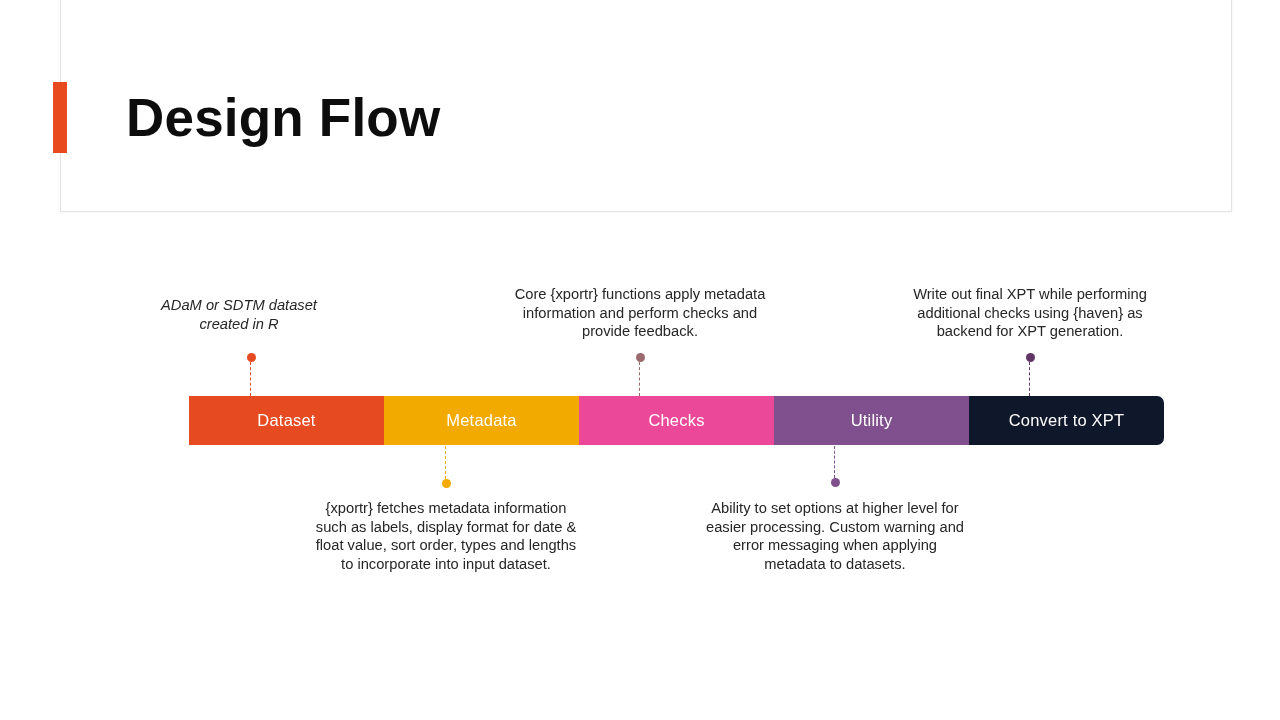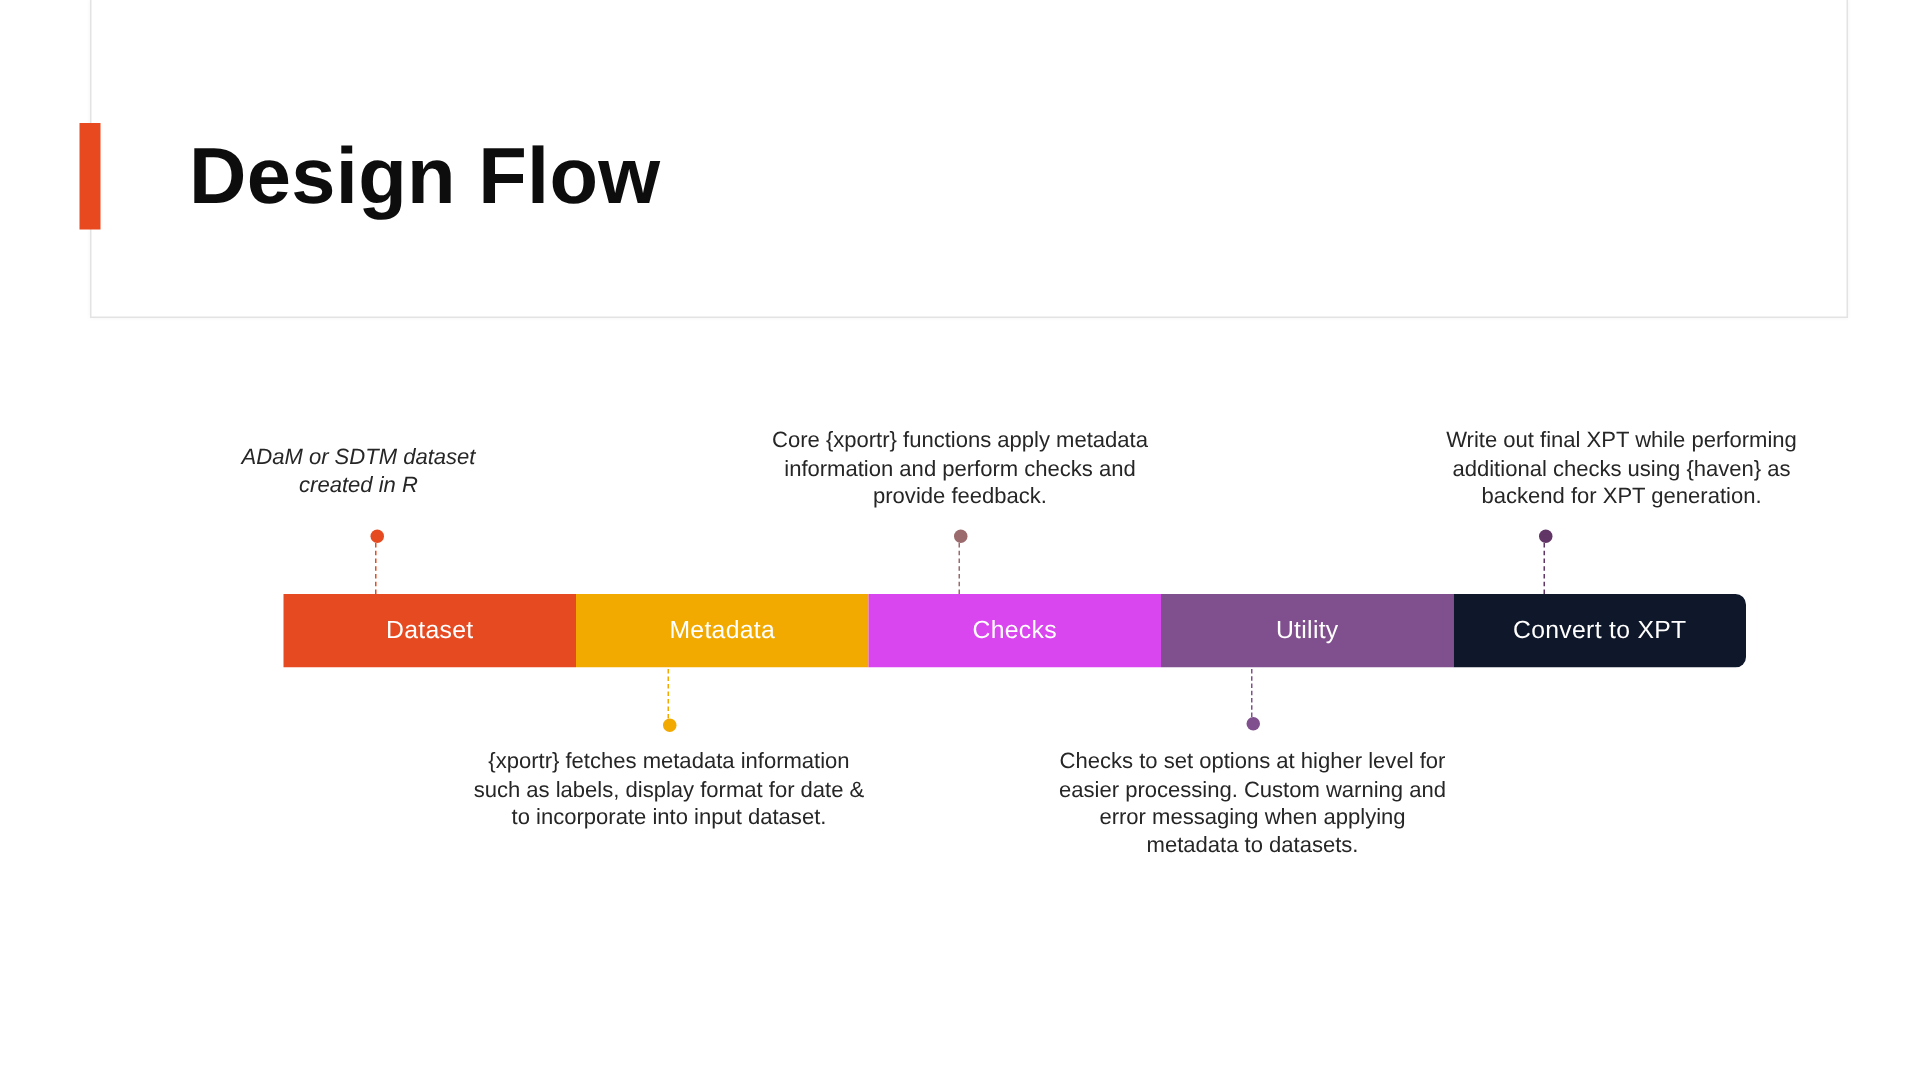--- a/index.html
+++ b/index.html
@@ -122,60 +122,61 @@
 <div class="callout" style="left:480px; top:285px; width:320px;">
   <span class="no-wrap-line">Core {xportr} functions apply metadata</span>
   <span class="no-wrap-line">information  and perform checks and</span>
   <span class="no-wrap-line">provide feedback.</span>
 </div>
 <div class="conn" style="left:640px; top:353px;">
   <div class="dot" style="top:0px; background:#9a6a6c;"></div>
   <div class="stem" style="top:9px; height:34px; border-left-color:#9a6a6c;"></div>
 </div>
 
-<div class="callout" style="left:926px; top:285px; width:310px;">
+<div class="callout" style="left:875px; top:285px; width:310px;">
   <span class="no-wrap-line">Write out final XPT while performing</span>
   <span class="no-wrap-line">additional  checks using {haven} as</span>
   <span class="no-wrap-line">backend for XPT generation.</span>
 </div>
 <div class="conn" style="left:1030px; top:353px;">
   <div class="dot" style="top:0px; background:#613565;"></div>
   <div class="stem" style="top:9px; height:34px; border-left-color:#613565;"></div>
 </div>
 
 <div class="flow-bar">
   <div class="flow-seg" style="background:#e64a21;">
     <span>Dataset</span>
   </div>
   <div class="flow-seg" style="background:#f2a900;justify-content:center;">
     <span>Metadata</span>
   </div>
-  <div class="flow-seg" style="background:#d946ef;">
+  <div class="flow-seg" style="background:#ec4899;">
     <span>Checks</span>
   </div>
   <div class="flow-seg" style="background:#80508e;">
     <span>Utility</span>
   </div>
   <div class="flow-seg" style="background:#0f172a;">
     <span>Convert to XPT</span>
   </div>
 </div>
 
 <div class="conn" style="left:446px; top:446px;">
   <div class="stem" style="top:0px; height:33px; border-left-color:#f2a900;"></div>
   <div class="dot" style="top:33px; background:#f2a900;"></div>
 </div>
 <div class="callout" style="left:280px; top:499px; width:332px;">
   <span class="no-wrap-line">{xportr} fetches metadata information</span>
   <span class="no-wrap-line">such as labels, display format for date &amp;</span>
+  <span class="no-wrap-line">float value, sort order, types and lengths</span>
   <span class="no-wrap-line">to incorporate  into input dataset.</span>
 </div>
 
 <div class="conn" style="left:835px; top:446px;">
   <div class="stem" style="top:0px; height:32px; border-left-color:#80508e;"></div>
   <div class="dot" style="top:32px; background:#80508e;"></div>
 </div>
 <div class="callout" style="left:669px; top:499px; width:332px;">
-  <span class="no-wrap-line">Checks to set options at higher level for</span>
+  <span class="no-wrap-line">Ability to set options at higher level for</span>
   <span class="no-wrap-line">easier processing.  Custom warning and</span>
   <span class="no-wrap-line">error messaging when applying</span>
   <span class="no-wrap-line">metadata to datasets.</span>
 </div>
 
 </body></html>

